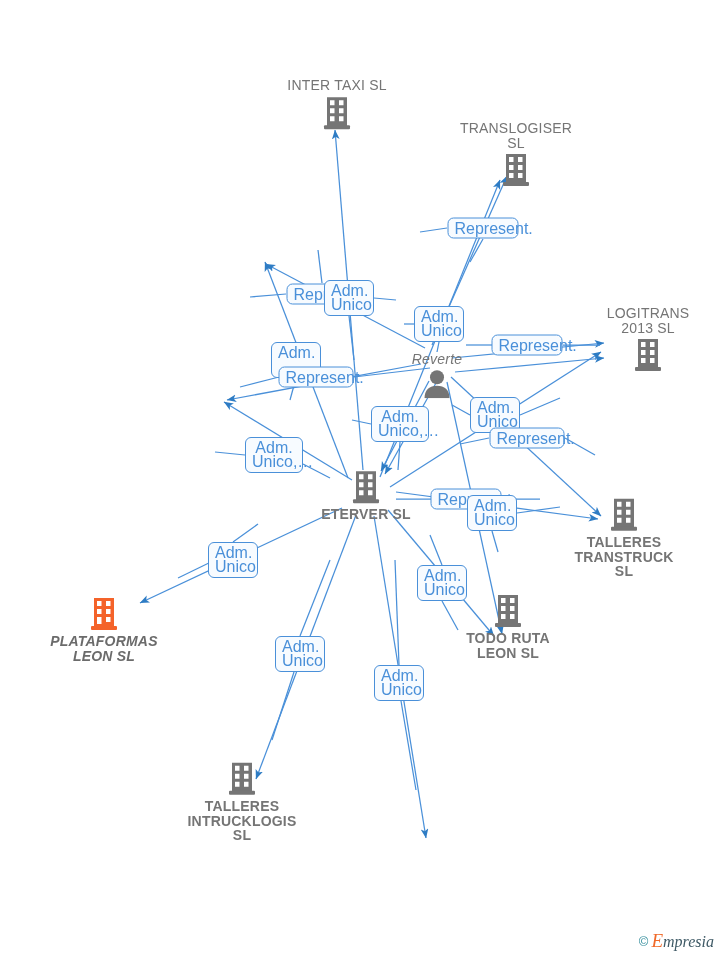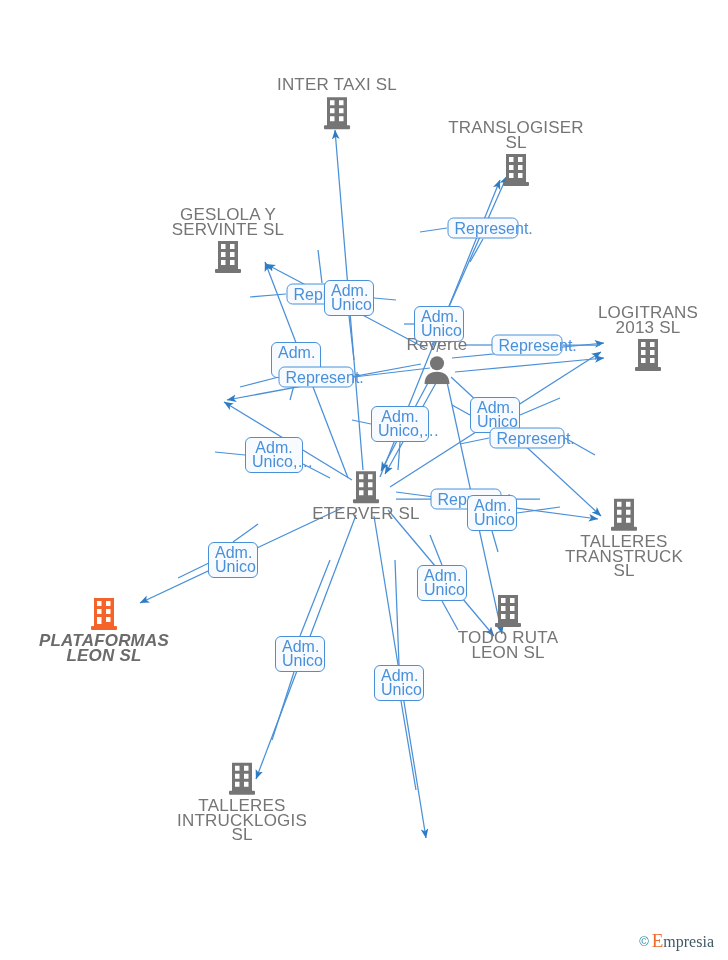--- a/index.html
+++ b/index.html
@@ -1,32 +1,32 @@
 <!DOCTYPE html>
 <html><head>
 <meta charset="utf-8">
 <style>
   html,body{margin:0;padding:0;background:#ffffff;}
   body{font-family:"Liberation Sans","DejaVu Sans",sans-serif;}
   #stage{position:relative;width:728px;height:960px;background:#fff;overflow:hidden;}
   #edges{position:absolute;left:0;top:0;width:728px;height:960px;}
   .node{position:absolute;transform:translate(-50%,-50%);display:flex;flex-direction:column;
         align-items:center;width:130px;}
-  .node .cap{font-size:17px;line-height:14.5px;color:#757575;text-align:center;letter-spacing:.2px;white-space:pre-line;}
-  .node .cap.below{margin-top:1px;}
+  .node .cap{font-size:14px;line-height:14.5px;color:#757575;text-align:center;letter-spacing:.2px;white-space:pre-line;}
+  .node .cap.below{margin-top:1px;font-weight:bold;}
   .node .cap.above{margin-bottom:1px;}
   .ico{width:34px;height:38px;position:relative;}
   .ico svg{display:block;}
   .edge-label{position:absolute;transform:translate(-50%,-50%);
       background:#f7fbff;border:1.4px solid #4a90d9;border-radius:6px;
       color:#4a90d9;font-size:16px;line-height:14px;text-align:center;
       padding:3px 6px;white-space:pre-line;box-sizing:border-box;}
   .wm{position:absolute;right:14px;bottom:8px;display:flex;align-items:center;gap:3px;}
   .wm .c{color:#2e8b9a;font-size:13px;}
-  .wm .logo{font-family:"Liberation Serif","DejaVu Serif",serif;font-size:16px;color:#3f5a66;}
+  .wm .logo{font-family:"Liberation Serif","DejaVu Serif",serif;font-style:italic;font-size:16px;color:#3f5a66;}
   .wm .logo b{color:#f06a2a;font-weight:normal;font-size:19px;}
 </style>
 </head>
 <body>
 
 <div id="stage">
 
   <svg id="edges" viewBox="0 0 728 960" xmlns="http://www.w3.org/2000/svg">
     <defs>
       <marker id="ah" markerWidth="9" markerHeight="9" refX="7.4" refY="3.1" orient="auto" markerUnits="strokeWidth">
@@ -124,59 +124,41 @@
             <rect x="19" y="6" width="4.5" height="5"></rect>
             <rect x="10" y="14" width="4.5" height="5"></rect>
             <rect x="19" y="14" width="4.5" height="5"></rect>
             <rect x="10" y="22" width="4.5" height="5"></rect>
             <rect x="19" y="22" width="4.5" height="5"></rect>
           </g>
         </svg>
       </span>
   </div>
 
-  <div class="node" style="left:228px;top:242px;">
-    <span class="cap above">GESLOLA Y
-SERVINTE SL</span>
-    <span class="ico">
-        <svg width="34" height="38" viewBox="0 0 34 38">
-          <rect x="7" y="3" width="20" height="29" fill="#757575"></rect>
-          <rect x="4" y="31" width="26" height="4" rx="1" fill="#757575"></rect>
-          <g fill="#fff">
-            <rect x="10" y="6" width="4.5" height="5"></rect>
-            <rect x="19" y="6" width="4.5" height="5"></rect>
-            <rect x="10" y="14" width="4.5" height="5"></rect>
-            <rect x="19" y="14" width="4.5" height="5"></rect>
-            <rect x="10" y="22" width="4.5" height="5"></rect>
-            <rect x="19" y="22" width="4.5" height="5"></rect>
-          </g>
-        </svg>
-      </span>
-  </div>
 
   <div class="node" style="left:648px;top:340px;">
     <span class="cap above">LOGITRANS
 2013  SL</span>
     <span class="ico">
         <svg width="34" height="38" viewBox="0 0 34 38">
           <rect x="7" y="3" width="20" height="29" fill="#757575"></rect>
           <rect x="4" y="31" width="26" height="4" rx="1" fill="#757575"></rect>
           <g fill="#fff">
             <rect x="10" y="6" width="4.5" height="5"></rect>
             <rect x="19" y="6" width="4.5" height="5"></rect>
             <rect x="10" y="14" width="4.5" height="5"></rect>
             <rect x="19" y="14" width="4.5" height="5"></rect>
             <rect x="10" y="22" width="4.5" height="5"></rect>
             <rect x="19" y="22" width="4.5" height="5"></rect>
           </g>
         </svg>
       </span>
   </div>
 
-  <div class="node" style="left:437px;top:361px;width:110px;">
+  <div class="node" style="left:437px;top:375px;width:110px;font-style:italic;">
     <span class="cap above">Reverte</span>
     <span class="ico" style="height:30px;">
         <svg width="34" height="30" viewBox="0 0 34 30">
           <circle cx="17" cy="9" r="7" fill="#757575"></circle>
           <path d="M4.5,30 C4.5,21.5 9.6,17.5 17,17.5 C24.4,17.5 29.5,21.5 29.5,30 z" fill="#757575"></path>
         </svg>
       </span>
   </div>
 
 

